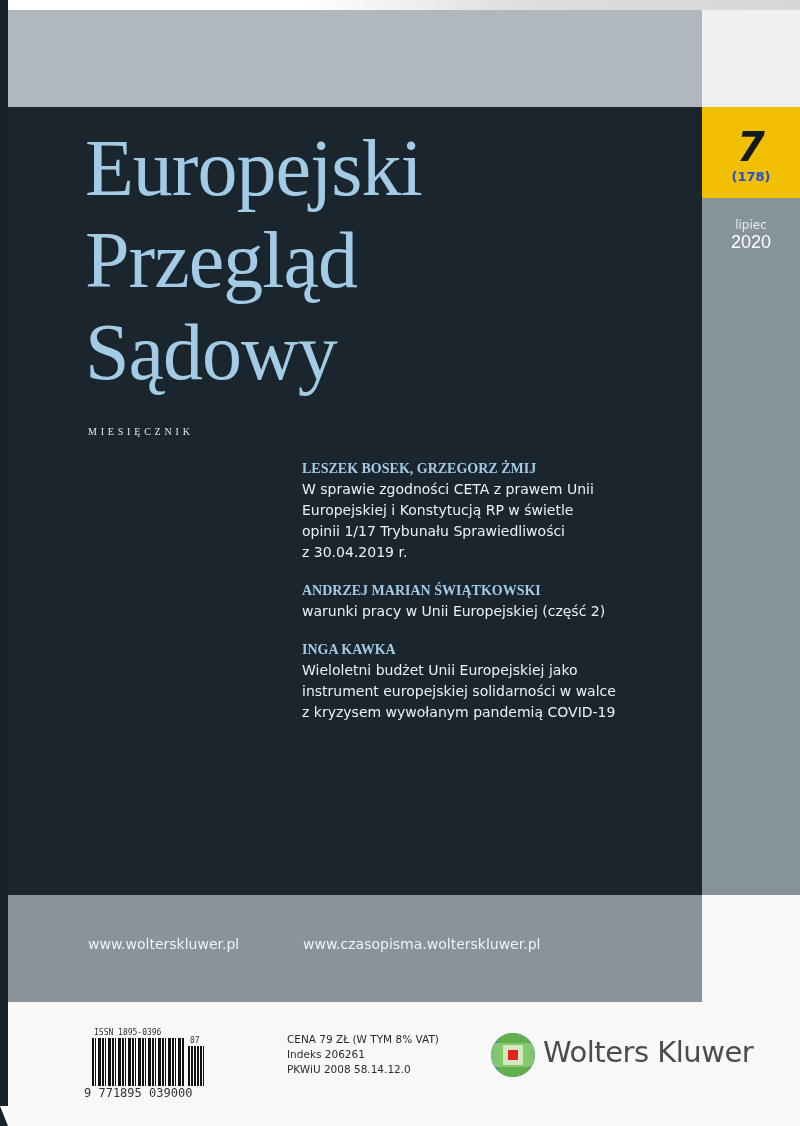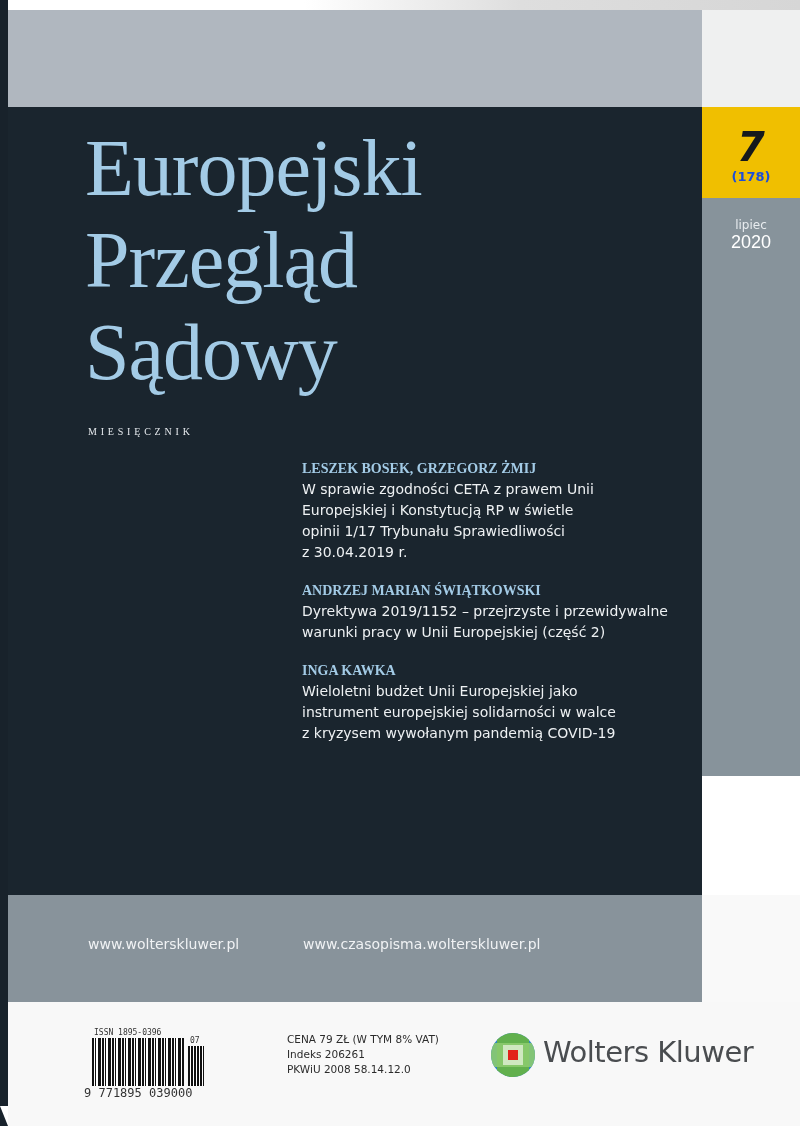--- a/index.html
+++ b/index.html
@@ -5,21 +5,21 @@
     html, body { margin: 0; padding: 0; }
     body { width: 800px; height: 1126px; position: relative; overflow: hidden; background: #ffffff; font-family: "Liberation Sans", sans-serif; }
     .abs { position: absolute; }
     .top-strip { left: 0; top: 0; width: 800px; height: 10px; background: linear-gradient(90deg, #ffffff 0%, #ffffff 38%, #dedede 65%, #d6d6d6 100%); }
     .spine { left: 0; top: 0; width: 8px; height: 1126px; background: #18222b; }
     .spine-cut { left: 0; top: 1106px; width: 0; height: 0; border-left: 8px solid transparent; border-top: 20px solid #ffffff; }
     .band-top { left: 8px; top: 10px; width: 694px; height: 97px; background: #b0b7bf; }
     .col-top-right { left: 702px; top: 10px; width: 98px; height: 97px; background: #eff0f0; }
     .dark-panel { left: 8px; top: 107px; width: 694px; height: 788px; background: #1a252e; }
     .yellow { left: 702px; top: 107px; width: 98px; height: 91px; background: #f0bf00; text-align: center; }
-    .grey-right { left: 702px; top: 198px; width: 98px; height: 578px; background: #87939b; text-align: center; }
+    .grey-right { left: 702px; top: 198px; width: 98px; height: 697px; background: #87939b; text-align: center; }
     .band-bottom { left: 8px; top: 895px; width: 694px; height: 107px; background: #88939b; }
     .white-bottom { left: 8px; top: 1002px; width: 792px; height: 124px; background: #f8f8f8; }
     .white-right-mid { left: 702px; top: 895px; width: 98px; height: 107px; background: #f9f9f9; }
 
     .issue-no { font-family: "DejaVu Sans", sans-serif; font-weight: bold; font-style: italic; font-size: 40px; color: #15191c; line-height: 40px; margin-top: 20px; }
     .issue-total { font-family: "DejaVu Sans", sans-serif; font-weight: bold; font-size: 13px; color: #1d4ed8; margin-top: 2px; }
     .month { font-family: "DejaVu Sans", sans-serif; font-size: 12px; color: #e8ecef; margin-top: 20px; }
     .year { font-family: Liberation Sans, sans-serif; font-size: 18px; color: #ffffff; }
 
     .title { left: 85px; top: 122px; font-family: "Liberation Serif", serif; color: #a3cbe6; font-size: 80px; line-height: 92px; letter-spacing: -1px; }
@@ -79,21 +79,20 @@
 <div class="abs articles">
   <div class="article">
     <div class="author">LESZEK BOSEK, GRZEGORZ ŻMIJ</div>
     <div class="atitle">W sprawie zgodności CETA z prawem Unii</div>
     <div class="atitle">Europejskiej i Konstytucją RP w świetle</div>
     <div class="atitle">opinii 1/17 Trybunału Sprawiedliwości</div>
     <div class="atitle">z 30.04.2019 r.</div>
   </div>
   <div class="article">
     <div class="author">ANDRZEJ MARIAN ŚWIĄTKOWSKI</div>
-    <div class="atitle">Dyrektywa 2019/1152 – przejrzyste i przewidywalne</div>
     <div class="atitle">warunki pracy w Unii Europejskiej (część 2)</div>
   </div>
   <div class="article">
     <div class="author">INGA KAWKA</div>
     <div class="atitle">Wieloletni budżet Unii Europejskiej jako</div>
     <div class="atitle">instrument europejskiej solidarności w walce</div>
     <div class="atitle">z kryzysem wywołanym pandemią COVID-19</div>
   </div>
 </div>
 

